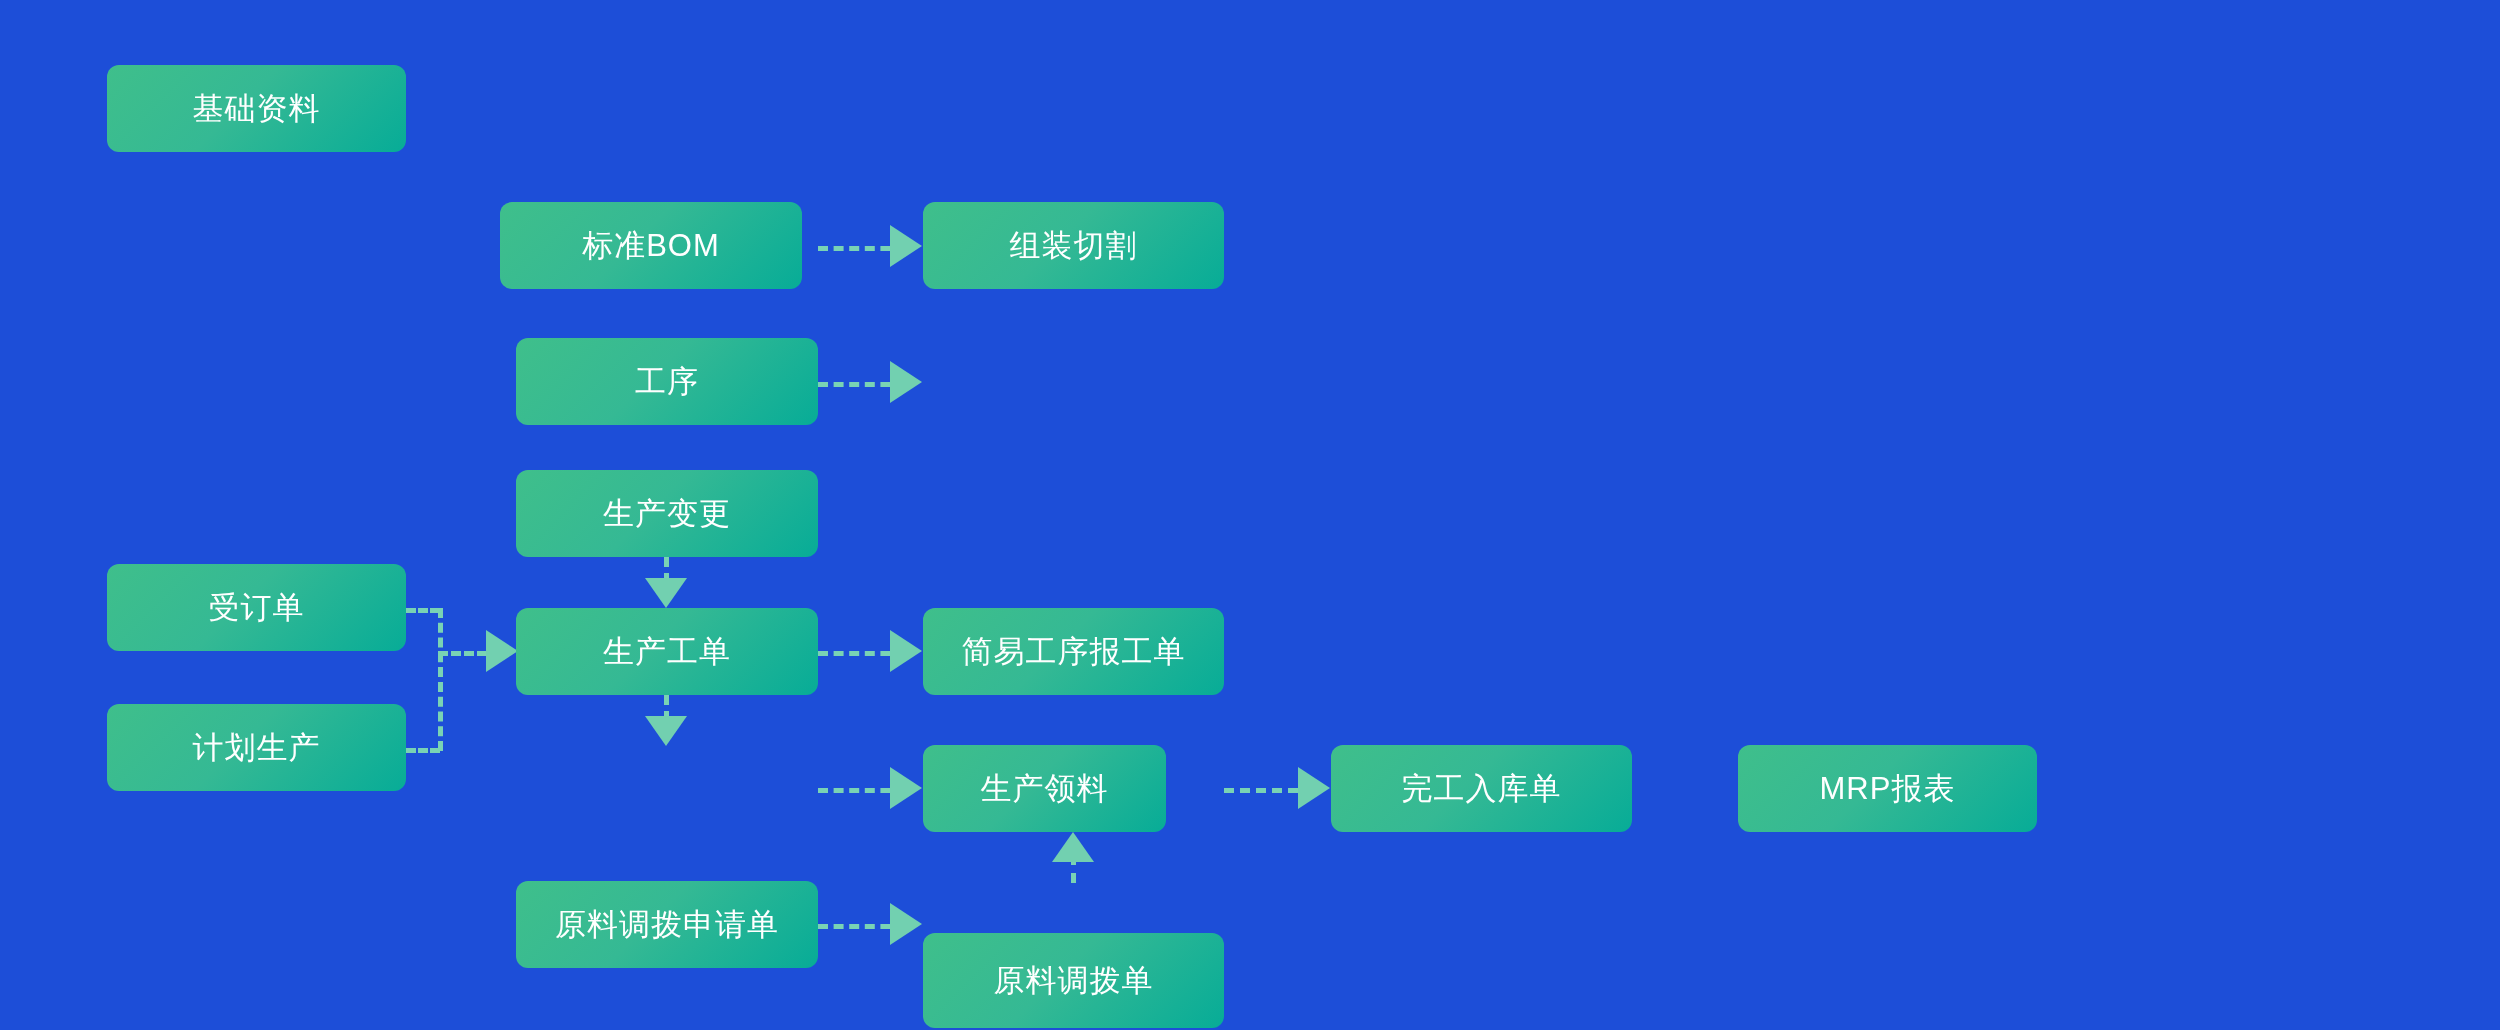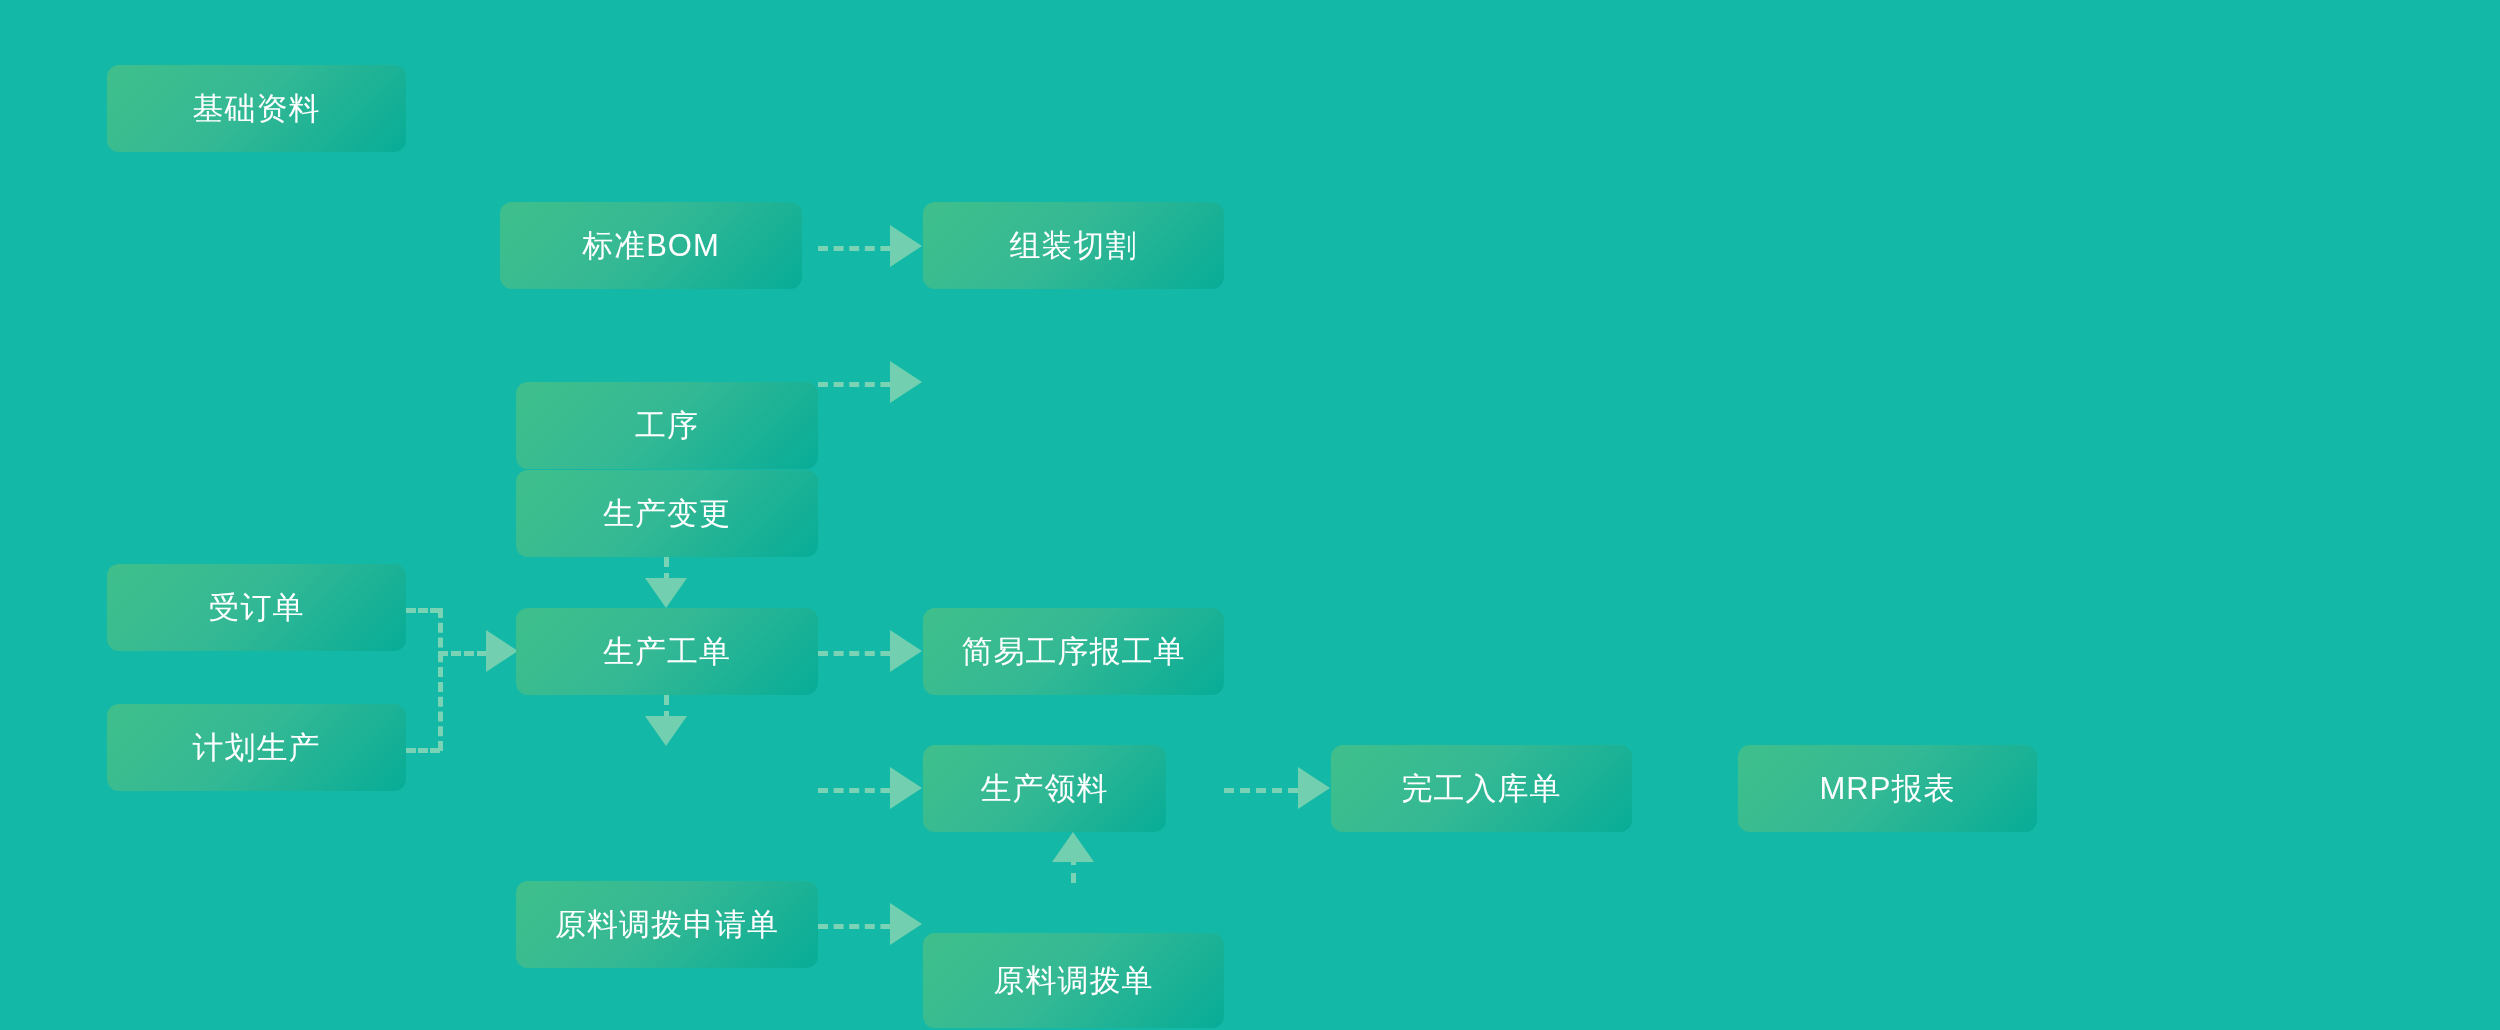--- a/index.html
+++ b/index.html
@@ -8,21 +8,21 @@
     padding: 0;
     background: #ffffff;
   }
   body {
     font-family: "Liberation Sans", "DejaVu Sans", sans-serif;
   }
   #canvas {
     position: relative;
     width: 2500px;
     height: 1030px;
-    background: #14b8a6;
+    background: #1d4ed8;
     overflow: hidden;
   }
   
   .node {
     position: absolute;
     box-sizing: border-box;
     border-radius: 12px;
     background: linear-gradient(135deg, #3FBF8B 0%, #35B994 45%, #07AC97 100%);
     color: #ffffff;
     display: flex;
@@ -120,21 +120,21 @@
 
 
   <div class="node" style="left:500px; top:202px; width:302px; height:87px;">
     <span>标准BOM</span>
   </div>
 
   <div class="node" style="left:923px; top:202px; width:301px; height:87px;align-items:center;">
     <span>组装切割</span>
   </div>
 
-  <div class="node" style="left:516px; top:338px; width:302px; height:87px;margin-top:44px;">
+  <div class="node" style="left:516px; top:338px; width:302px; height:87px;">
     <span>工序</span>
   </div>
 
 
   <div class="node" style="left:516px; top:470px; width:302px; height:87px;">
     <span>生产变更</span>
   </div>
 
   <div class="node" style="left:107px; top:564px; width:299px; height:87px;">
     <span>受订单</span>

